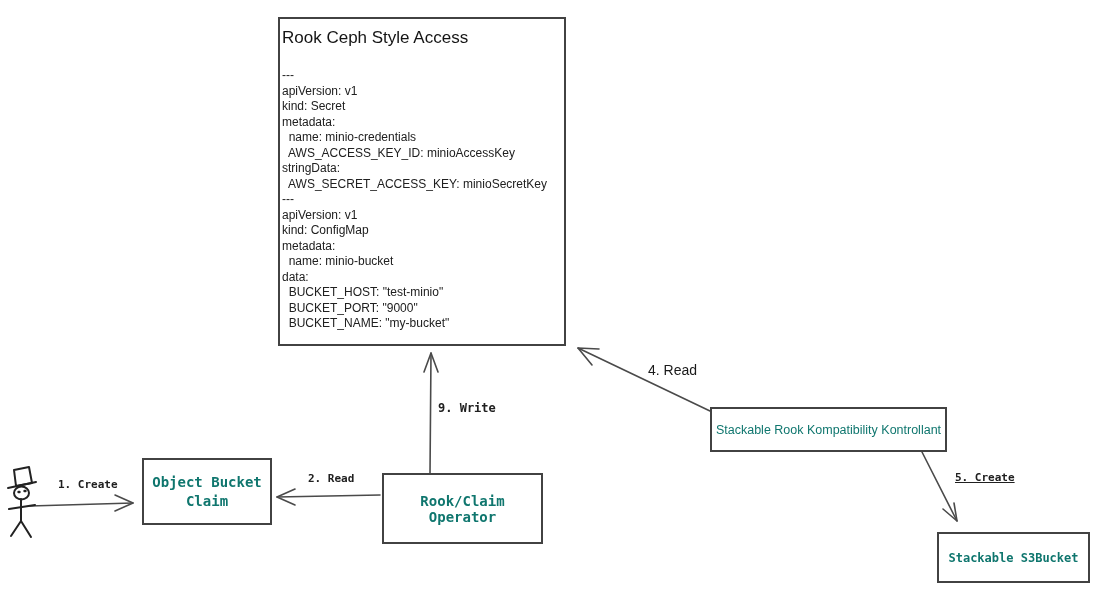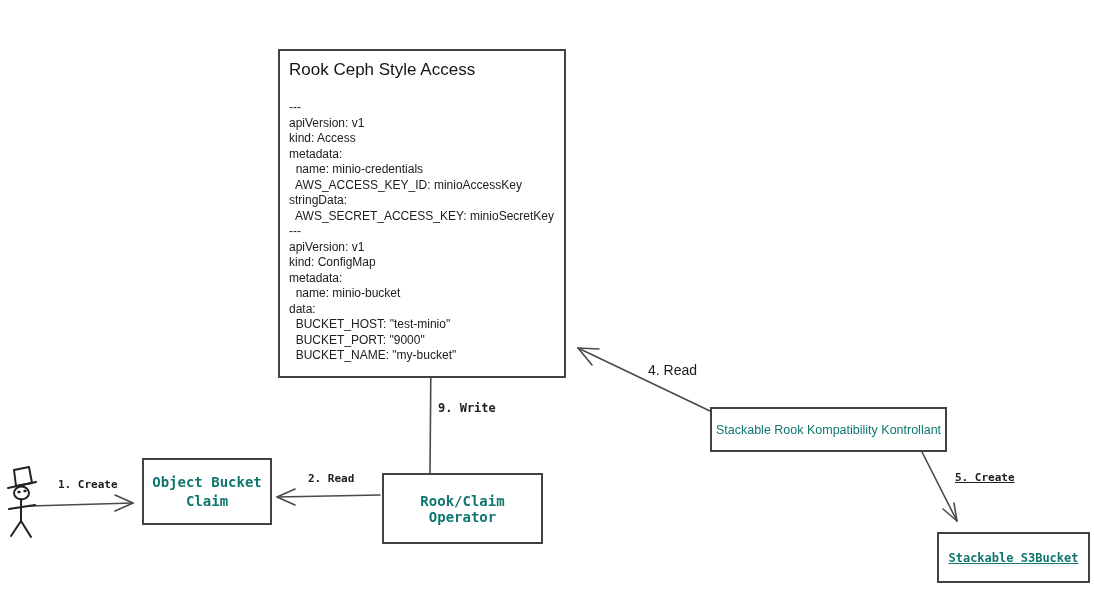--- a/index.html
+++ b/index.html
@@ -33,22 +33,21 @@
     font-family: "DejaVu Sans Mono", "Liberation Mono", monospace;
     font-weight: bold;
   }
   #spec-box {
     position: absolute;
     left: 278px; top: 17px;
     width: 288px; height: 329px;
     box-sizing: border-box;
     border: 2px solid #424242;
     background: #ffffff;
-    padding: 8px 9px;
-    margin-top: 32px;
+    padding: 8px 2px;
   }
   #spec-box .spec-title {
     font-size: 17px;
     line-height: 22px;
     color: #141414;
   }
   #spec-box .yaml-block {
     margin-top: 19px;
     font-size: 12px;
     line-height: 15.5px;
@@ -71,21 +70,20 @@
     left: 710px; top: 407px;
     width: 237px; height: 45px;
     font-size: 12.5px;
     white-space: nowrap;
     font-family: "Liberation Sans", sans-serif;
   }
   #node-s3bucket {
     left: 937px; top: 532px;
     width: 153px; height: 51px;
     font-size: 12px;
-    text-decoration: underline;
   }
   .edge-label {
     position: absolute;
     font-family: "DejaVu Sans Mono", "Liberation Mono", monospace;
     font-weight: bold;
     font-size: 11px;
     color: #202020;
     white-space: nowrap;
     text-align: right;
   }
@@ -146,21 +144,21 @@
       <path d="M21,521 L11,536"></path>
       <path d="M21,521 L31,537"></path>
     </g>
   </svg>
 
   <div id="spec-box">
     <div class="spec-title">Rook Ceph Style Access</div>
     <div class="yaml-block">
       <div class="yaml-line">---</div>
       <div class="yaml-line">apiVersion: v1</div>
-      <div class="yaml-line">kind: Access</div>
+      <div class="yaml-line">kind: Secret</div>
       <div class="yaml-line">metadata:</div>
       <div class="yaml-line">  name: minio-credentials</div>
       <div class="yaml-line">  AWS_ACCESS_KEY_ID: minioAccessKey</div>
       <div class="yaml-line">stringData:</div>
       <div class="yaml-line">  AWS_SECRET_ACCESS_KEY: minioSecretKey</div>
       <div class="yaml-line">---</div>
       <div class="yaml-line">apiVersion: v1</div>
       <div class="yaml-line">kind: ConfigMap</div>
       <div class="yaml-line">metadata:</div>
       <div class="yaml-line">  name: minio-bucket</div>

